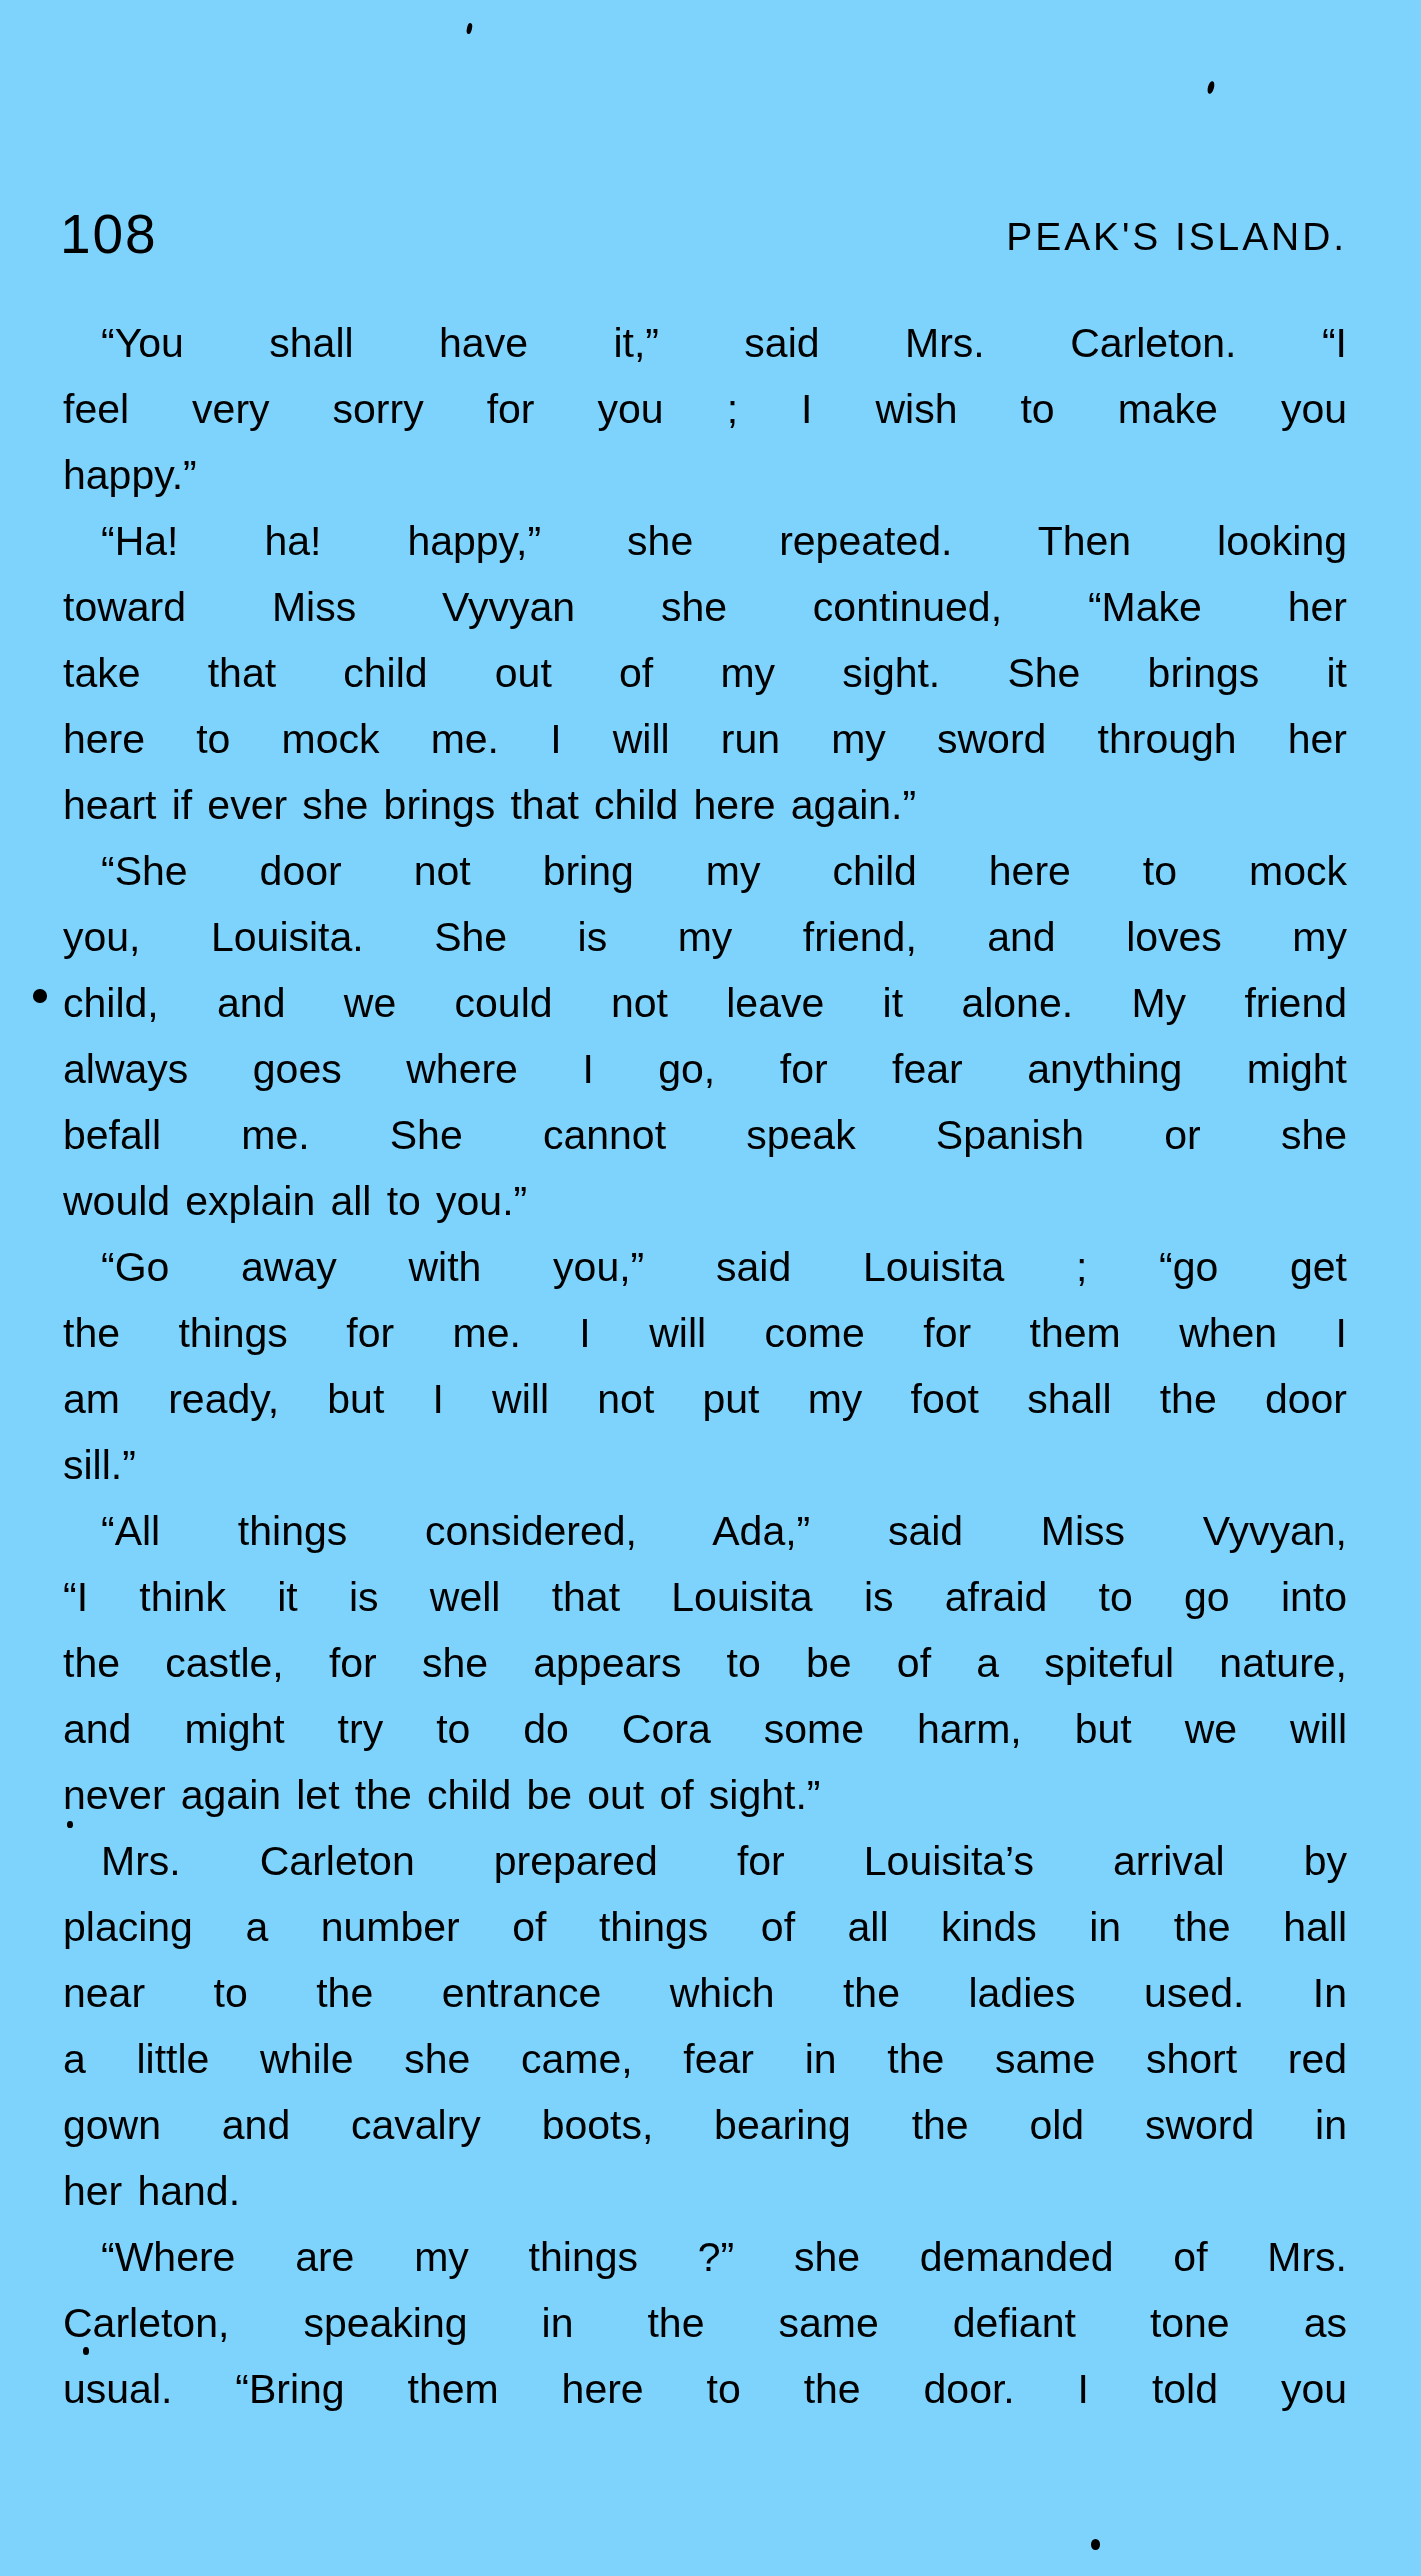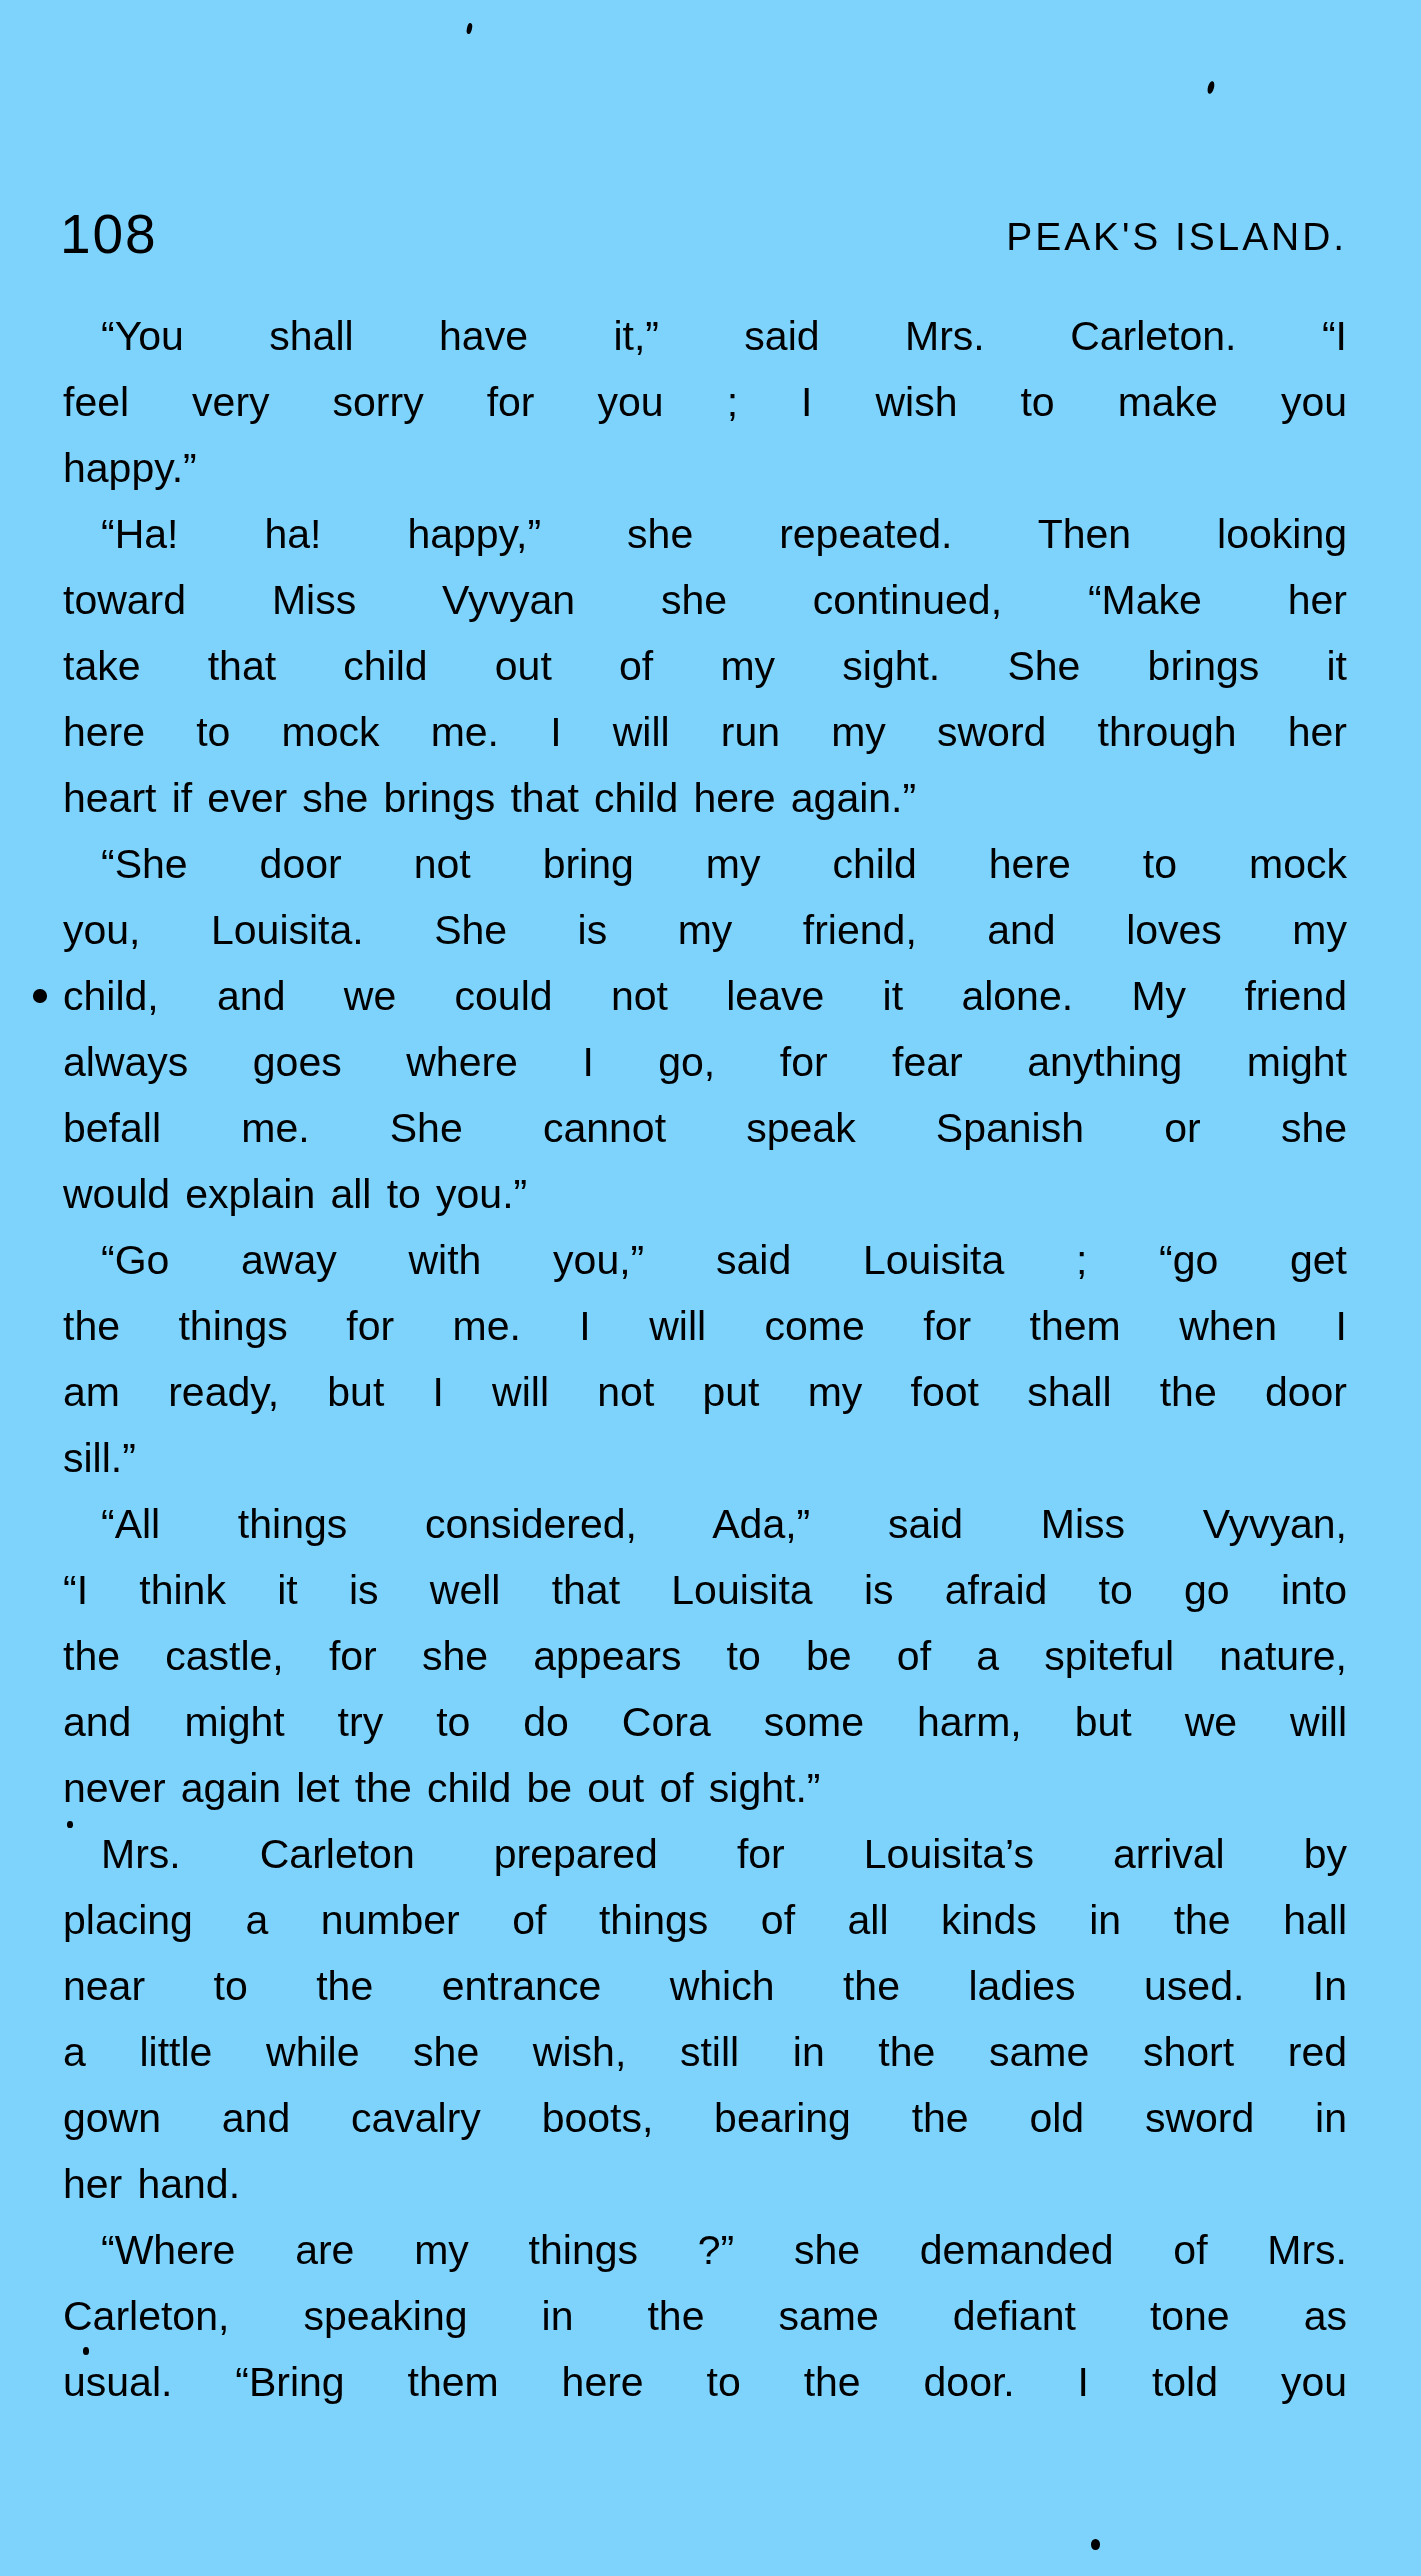--- a/index.html
+++ b/index.html
@@ -26,21 +26,21 @@
     top: 215px;
     width: 1284px;
     text-align: right;
     font-size: 39px;
     letter-spacing: 2.9px;
     color: #000;
   }
   .text-block {
     position: absolute;
     left: 63px;
-    top: 303px;
+    top: 310px;
     width: 1284px;
     font-size: 41px;
     word-spacing: 3.8px;
   }
   .line {
     display: block;
     height: 66px;
     line-height: 66px;
     text-align: justify;
     text-align-last: justify;
@@ -112,21 +112,21 @@
       <span class="line">“I think it is well that Louisita is afraid to go into</span>
       <span class="line">the castle, for she appears to be of a spiteful nature,</span>
       <span class="line">and might try to do Cora some harm, but we will</span>
       <span class="line para-end">never again let the child be out of sight.”</span>
     </div>
 
     <div>
       <span class="line para-start">Mrs. Carleton prepared for Louisita’s arrival by</span>
       <span class="line">placing a number of things of all kinds in the hall</span>
       <span class="line">near to the entrance which the ladies used.  In</span>
-      <span class="line">a little while she wish, still in the same short red</span>
+      <span class="line">a little while she came, fear in the same short red</span>
       <span class="line">gown and cavalry boots, bearing the old sword in</span>
       <span class="line para-end">her hand.</span>
     </div>
 
     <div>
       <span class="line para-start">“Where are my things ?” she demanded of Mrs.</span>
       <span class="line">Carleton, speaking in the same defiant tone as</span>
       <span class="line">usual.  “Bring them here to the door.  I told you</span>
     </div>
 

